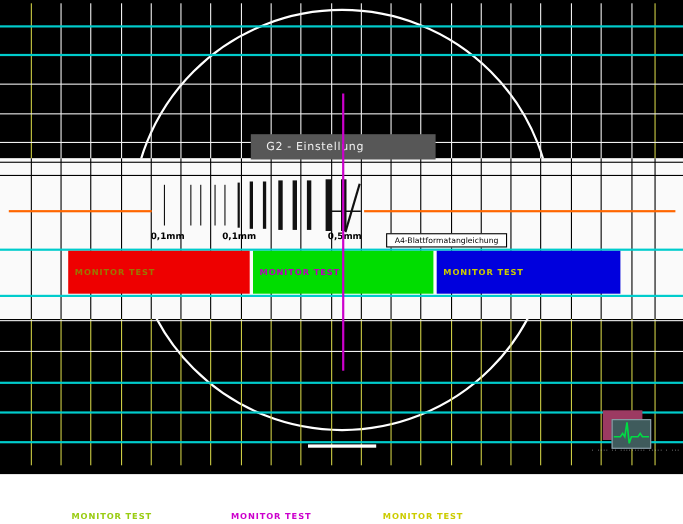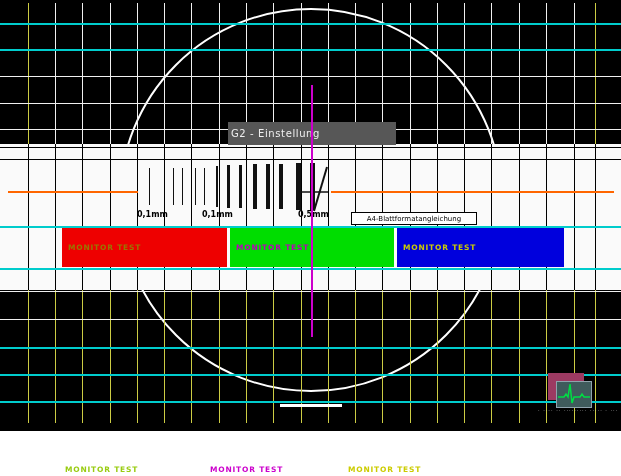--- a/index.html
+++ b/index.html
@@ -10,22 +10,22 @@
   #band{position:absolute;left:0;top:144px;width:621px;height:146px;background:#FAFAFA;z-index:1;}
   .circle{position:absolute;width:384px;height:384px;border-radius:50%;border:2px solid #fff;box-sizing:border-box;background:transparent;}
   #circle-top{left:119px;top:8px;}
   #circle-bottom{left:119px;top:-282px;}
   .abs{position:absolute;}
   #overlay{position:absolute;left:0;top:0;width:621px;height:476px;z-index:5;}
   .mm-label{font-size:8px;font-weight:bold;color:#000;white-space:nowrap;}
   .bar{display:flex;align-items:center;}
   .bar span{font-size:7.5px;font-weight:bold;letter-spacing:0.8px;padding-left:6px;white-space:nowrap;}
   #g2-box{position:absolute;left:228px;top:122px;width:168px;height:23px;z-index:6;display:flex;align-items:center;}
-  #g2-box span{font-size:10px;letter-spacing:0.6px;padding-left:3px;white-space:nowrap;}
-  #format-box{position:absolute;left:351px;top:212px;width:126px;height:13px;background:#fff;border:1px solid #000;box-sizing:border-box;z-index:6;display:flex;align-items:center;justify-content:center;}
+  #g2-box span{font-size:10px;letter-spacing:0.6px;padding-left:14px;white-space:nowrap;}
+  #format-box{position:absolute;left:351px;top:212px;width:110px;height:13px;background:#fff;border:1px solid #000;box-sizing:border-box;z-index:6;display:flex;align-items:center;justify-content:center;}
   #format-box span{font-size:7px;white-space:nowrap;color:#000;}
   #focus-mark{position:absolute;left:290px;top:158px;z-index:6;}
   #magenta-line{position:absolute;left:311px;top:85px;width:2px;height:252px;z-index:9;}
   #logo-outer{position:absolute;left:548px;top:373px;width:36px;height:27px;z-index:7;}
   #logo-inner{position:absolute;left:556px;top:381px;width:36px;height:27px;border:1px solid #8FA3AD;box-sizing:border-box;z-index:8;}
   #logo-caption{position:absolute;left:538px;top:407px;width:80px;z-index:8;font-size:5px;letter-spacing:1px;white-space:nowrap;overflow:hidden;}
   .footer-text{position:absolute;font-size:7.5px;font-weight:bold;letter-spacing:0.8px;z-index:3;white-space:nowrap;}
 </style>
 </head>
 <body>

